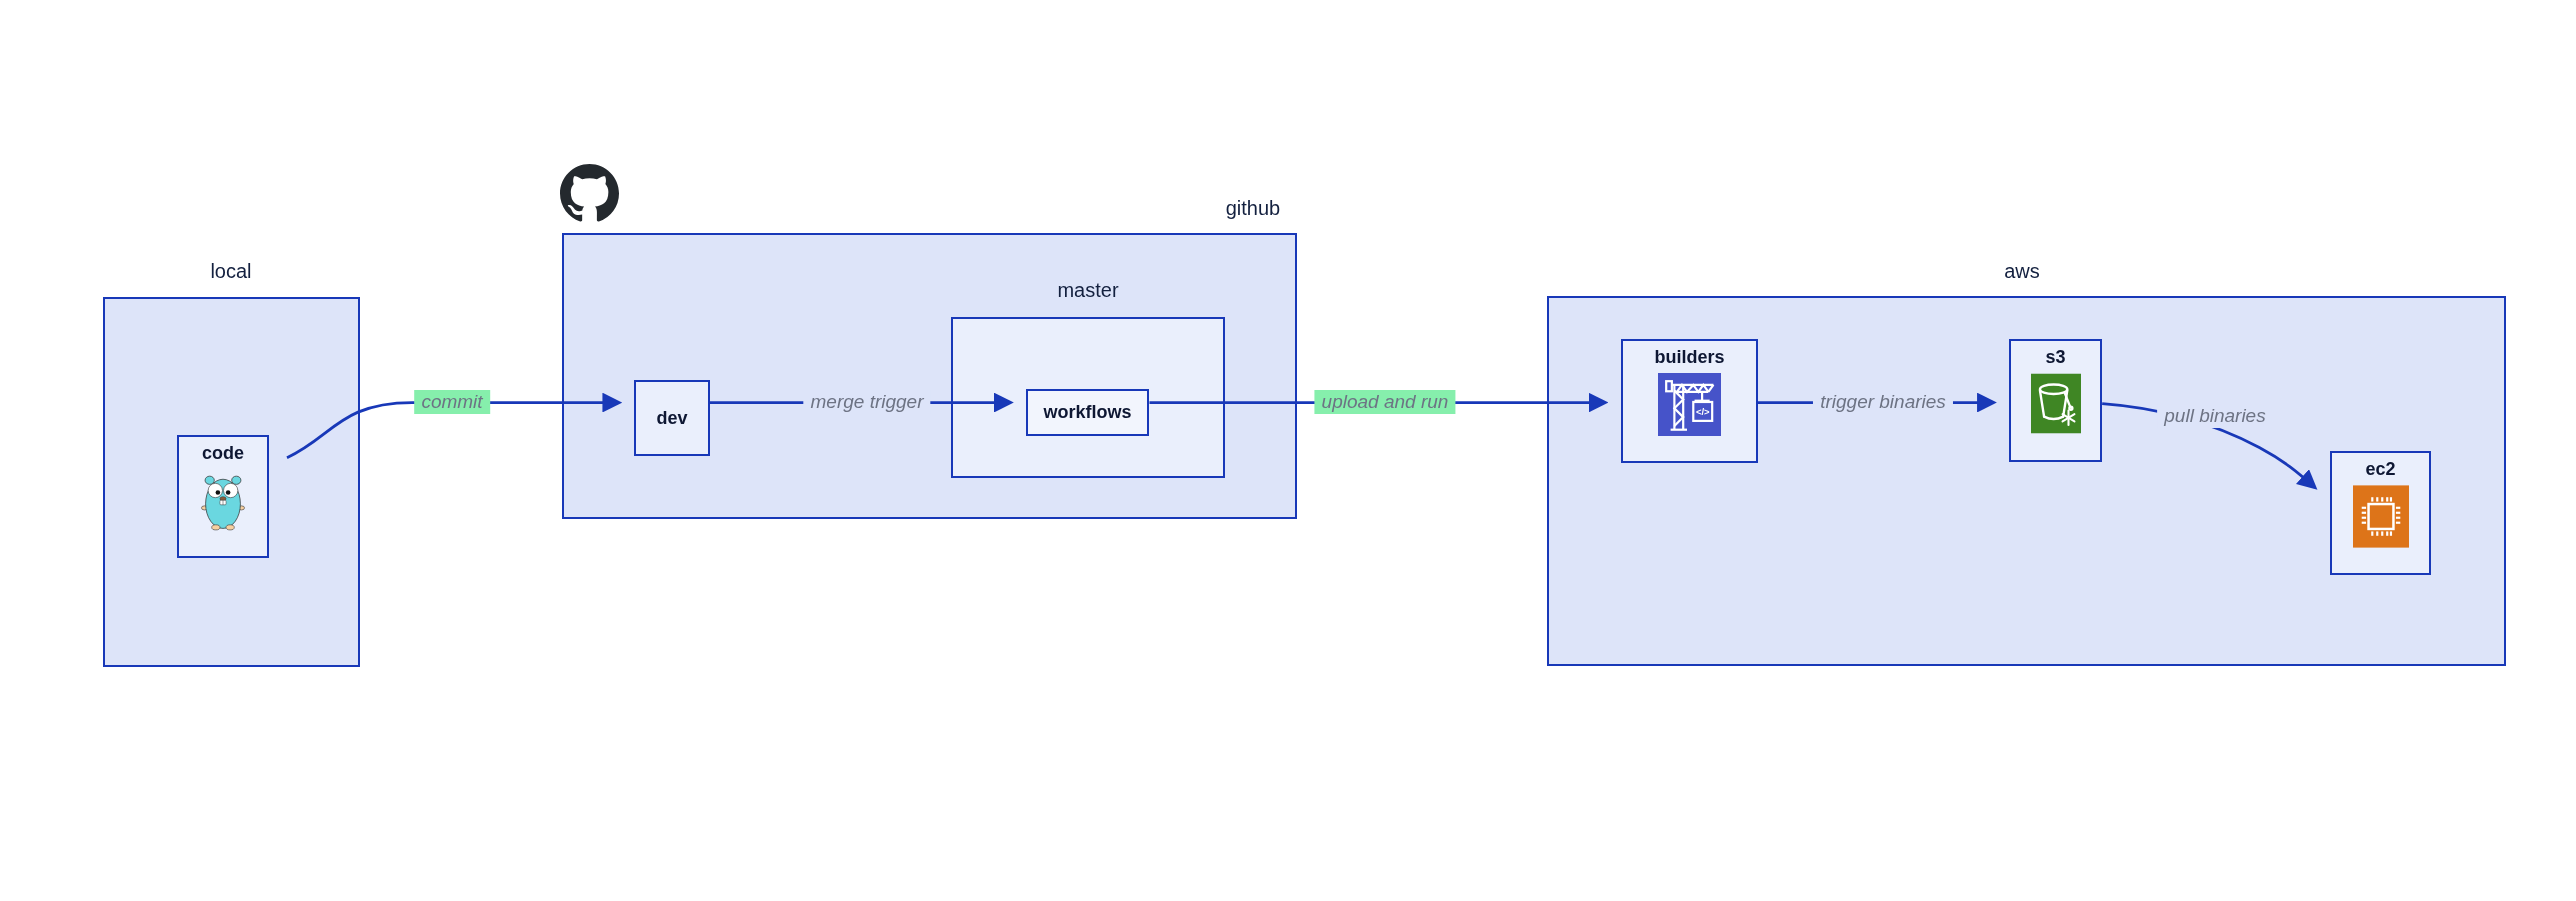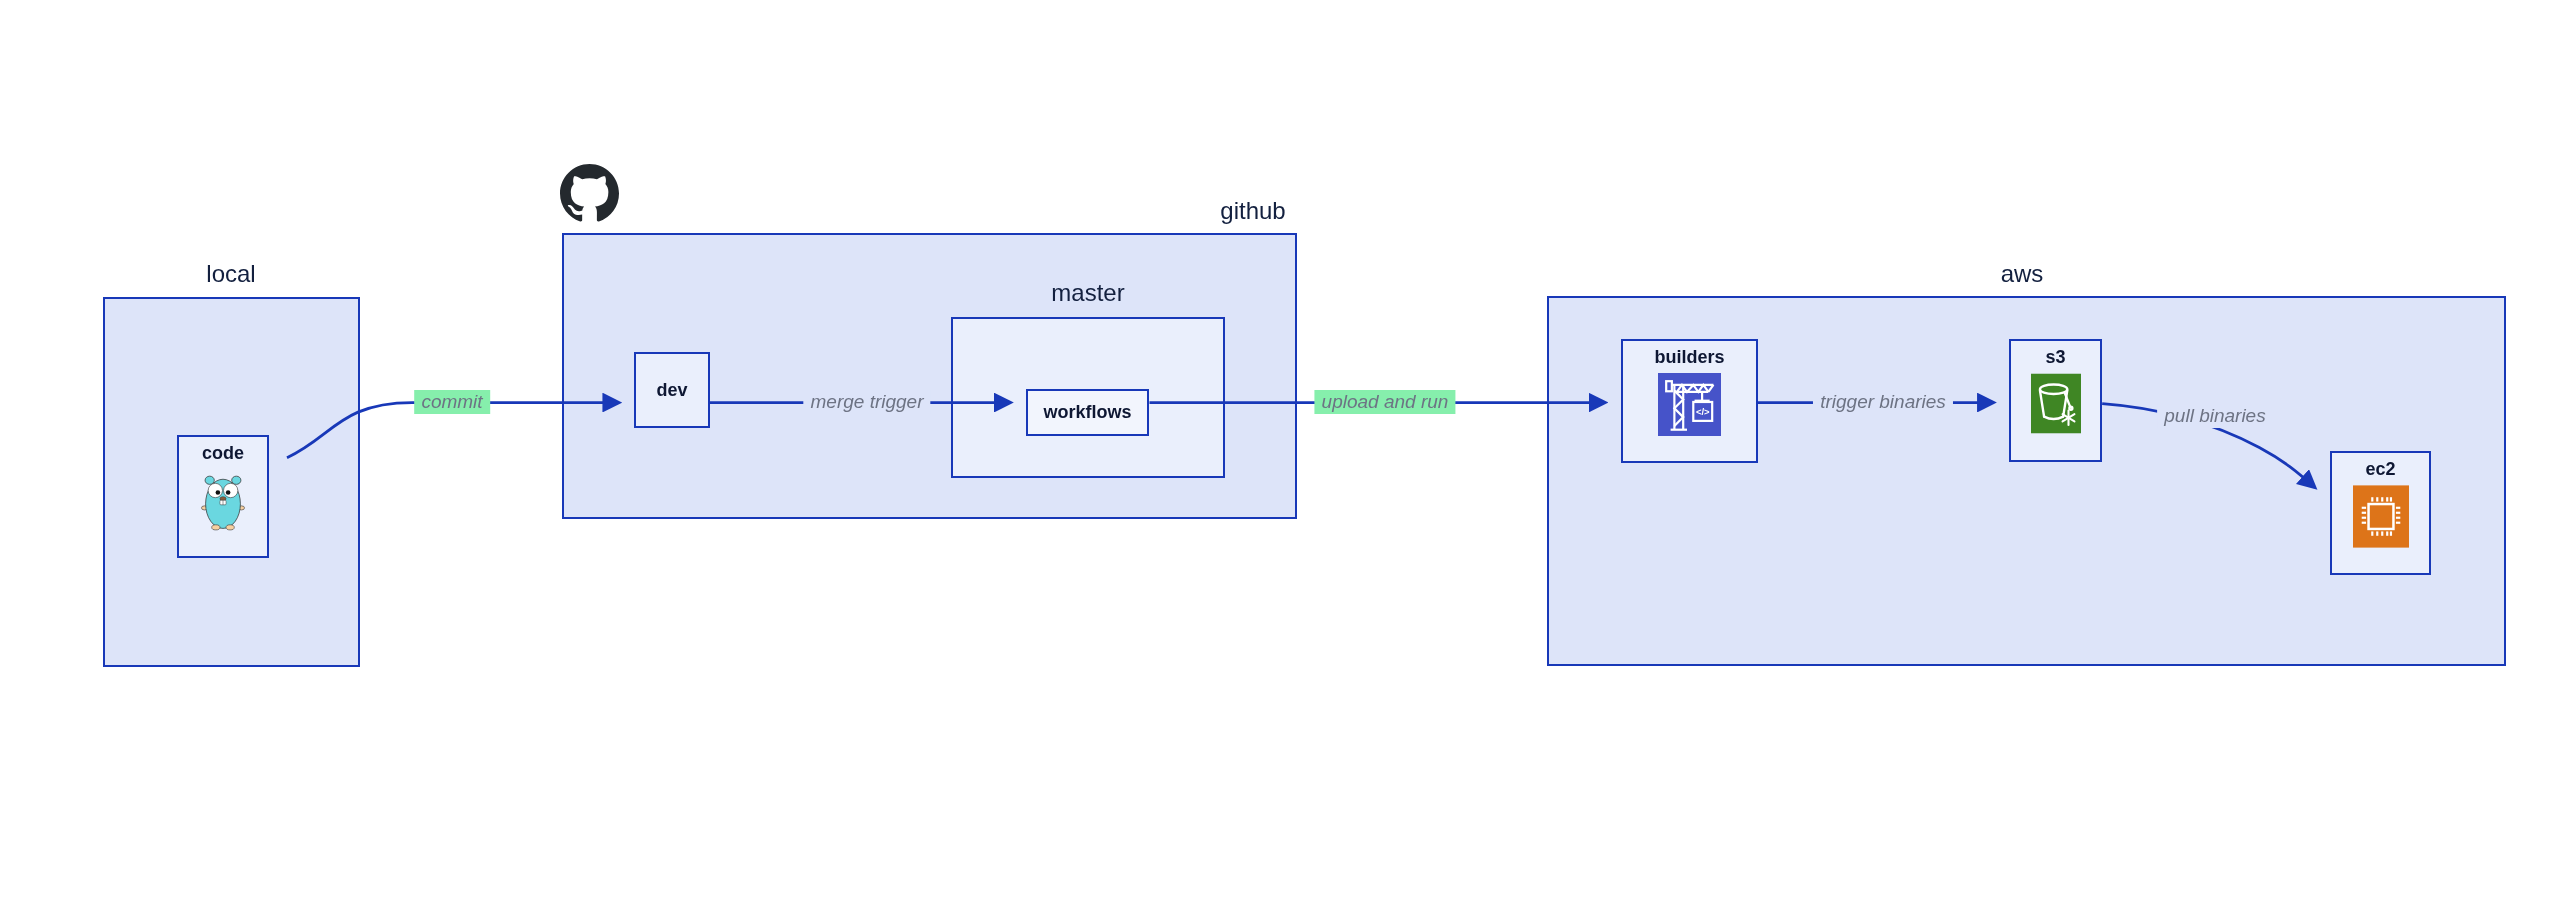--- a/index.html
+++ b/index.html
@@ -15,21 +15,21 @@
   .canvas{
     position:relative;width:2604px;height:902px;background:#ffffff;overflow:hidden;
     font-family:"Liberation Sans","DejaVu Sans",sans-serif;color:var(--navy);
   }
   .group{
     position:absolute;background:var(--fill-l1);
     border:2.6px solid var(--border-blue);z-index:1;
   }
   .group.nested{background:var(--fill-l2);z-index:2;}
   .group-label{
-    position:absolute;width:206px;text-align:center;font-size:24px;
+    position:absolute;width:206px;text-align:center;font-size:20px;
     color:#13203f;z-index:2;
   }
   .node{
     position:absolute;background:var(--fill-l2);
     border:2.6px solid var(--border-blue);z-index:3;
     display:flex;flex-direction:column;align-items:center;justify-content:flex-start;
   }
   .node.inner{background:var(--fill-l3);}
   .node .node-label{
     font-weight:bold;font-size:18px;color:#0e1733;margin-top:6.2px;
@@ -90,21 +90,21 @@
         <circle cx="60" cy="46" r="4.5" fill="#111111"></circle>
         <ellipse cx="50" cy="58" rx="6" ry="4" fill="#8b5e3c" stroke="#3a3a3a" stroke-width="1"></ellipse>
         <rect x="44" y="61" width="12" height="9" rx="2" fill="#ffffff" stroke="#3a3a3a" stroke-width="1"></rect>
         <line x1="50" y1="61" x2="50" y2="70" stroke="#3a3a3a" stroke-width="1"></line>
         <ellipse cx="36" cy="114" rx="8" ry="5" fill="#f7d0a1" stroke="#3a3a3a" stroke-width="1.2"></ellipse>
         <ellipse cx="64" cy="114" rx="8" ry="5" fill="#f7d0a1" stroke="#3a3a3a" stroke-width="1.2"></ellipse>
       </svg>
     </div>
   </div>
 
-  <div class="node center-label" style="left:634px;top:352px;width:76px;height:76px;">
+  <div class="node center-label" style="left:634px;top:380px;width:76px;height:76px;">
     <div class="node-label">dev</div>
   </div>
 
   <div class="node inner center-label" style="left:1026px;top:389px;width:123px;height:47px;">
     <div class="node-label">workflows</div>
   </div>
 
   <div class="node" style="left:1621px;top:339px;width:137px;height:124px;">
     <div class="node-label">builders</div>
     <div class="icon-wrap">

